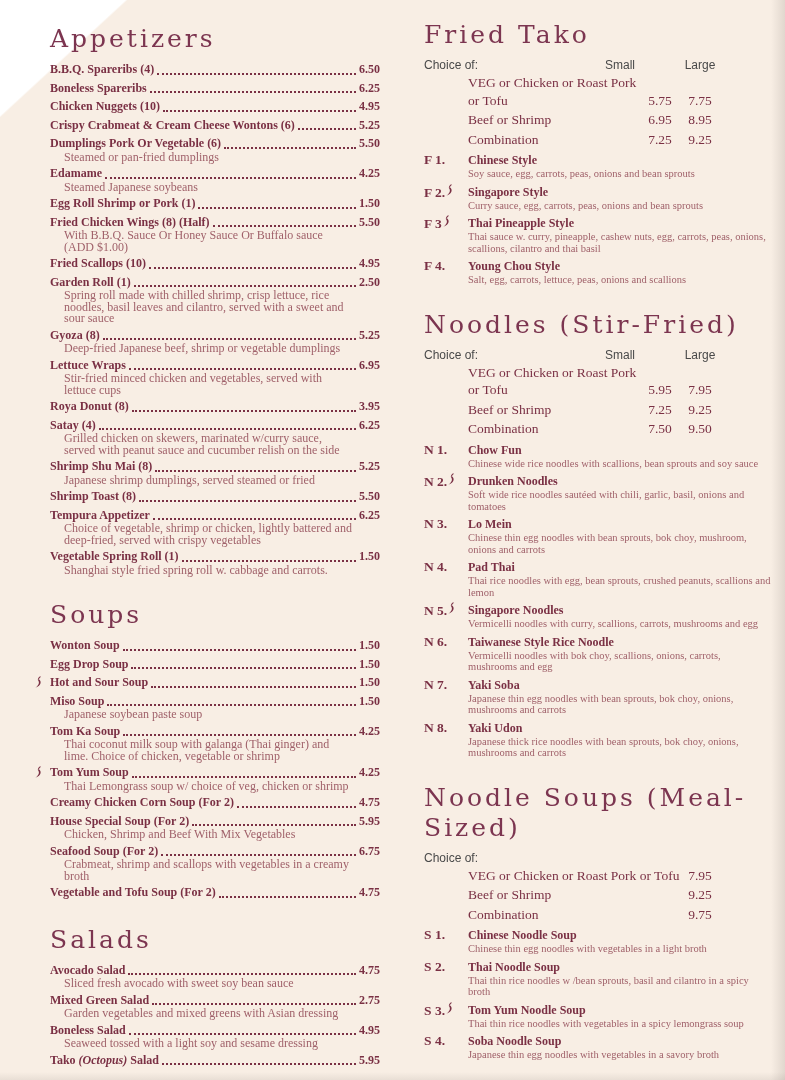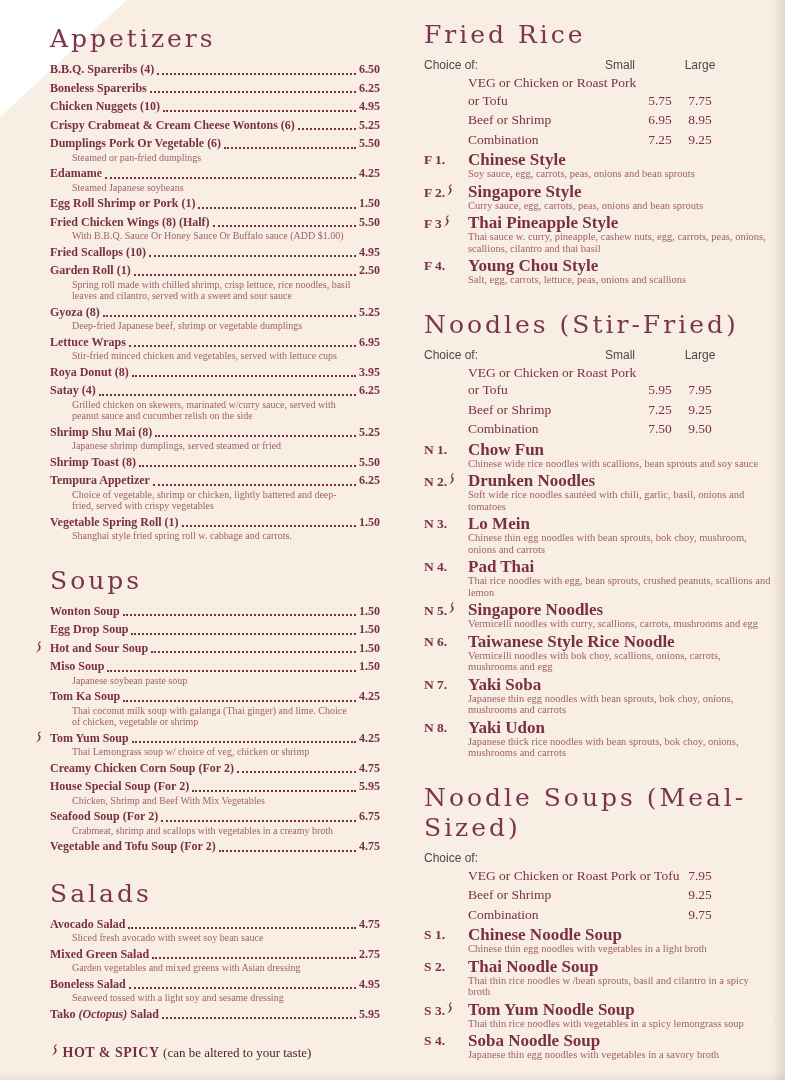--- a/index.html
+++ b/index.html
@@ -25,40 +25,40 @@
     margin:24px 0 8px;font-weight:500;
   }
   .lhead.first{margin-top:0;}
 
   
   .mi{display:flex;align-items:flex-end;position:relative;
     color:#7a3044;font-weight:bold;font-size:12px;line-height:15.5px;margin-top:3px;}
   .nm i{font-weight:bold;}
   .dots{flex:1;margin:0 3px 3px;border-bottom:2px dotted #7a3044;min-width:12px;}
   .pr{white-space:nowrap;}
-  .ds{font-size:10px;line-height:11.5px;color:#a0616a;margin-left:22px;padding-right:26px;}
+  .ds{font-size:12px;line-height:11.5px;color:#a0616a;margin-left:14px;padding-right:26px;}
 
   .chili{display:inline-block;vertical-align:baseline;line-height:0;}
   .chili-out{position:absolute;left:-16px;bottom:2px;}
 
   
   .chead{display:flex;align-items:flex-end;padding-right:52px;margin-top:2px;
     font-family:"Liberation Sans", sans-serif;font-size:12px;color:#494949;gap:40px;}
   .cl{flex:none;}
   .cfill{flex:1;}
   .szh{width:40px;text-align:center;flex:none;}
   .cr{display:flex;align-items:flex-end;padding-right:52px;padding-left:44px;
     color:#7a3044;font-weight:normal;font-size:13.5px;line-height:17.5px;margin-top:2px;}
   .cn{flex:1;}
   .cp{width:40px;text-align:center;flex:none;white-space:nowrap;}
 
   .ri{display:flex;margin-top:4px;}
   .code{flex:none;width:44px;color:#7a3044;font-weight:bold;font-size:13.5px;line-height:16px;white-space:nowrap;}
   .rb{flex:1;}
-  .rn{color:#7a3044;font-weight:bold;font-size:17px;line-height:16px;}
+  .rn{color:#7a3044;font-weight:bold;font-size:12px;line-height:16px;}
   .rd{color:#a0616a;font-size:10.5px;line-height:11.5px;}
 
   .foot{margin-top:22px;text-align:left;font-size:14px;color:#5e2936;}
   .foot b{color:#7a3044;letter-spacing:.5px;}
   .foot .fnote{font-size:13px;color:#4c2730;}
 </style>
 </head>
 <body>
 
 <div class="corner-tl"></div>
@@ -254,21 +254,21 @@
       <span class="nm"><span>Tako</span> <i>(Octopus)</i> <span>Salad</span></span>
       <span class="dots"></span>
       <span class="pr">5.95</span>
     </div>
     <div class="foot"><span class="chili"><svg width="9" height="13" viewBox="0 0 9 13">
           <path d="M4.8 3.2 C7.6 4.8 7.8 9.2 1.4 11.8 C5.4 8.8 5.8 6 3.6 3.8 Z" fill="#7a3044"></path>
           <path d="M4.6 3.4 C4.2 1.8 5.8 1.6 6.4 0.4" stroke="#7a3044" stroke-width="1.1" fill="none"></path>
         </svg></span> <b>HOT &amp; SPICY</b> <span class="fnote">(can be altered to your taste)</span></div>
   </div>
 <div class="col-right" id="right-col">
-    <div class="lhead first">Fried Rice</div>
+    <div class="lhead first">Fried Tako</div>
     <div class="chead">
       <span class="cl">Choice of:</span>
       <span class="cfill"></span>
       <span class="szh">Small</span>
       <span class="szh">Large</span>
     </div>
     <div class="cr">
       <span class="cn">VEG or Chicken or Roast Pork or Tofu</span>
       <span class="cp">5.75</span>
       <span class="cp">7.75</span>

